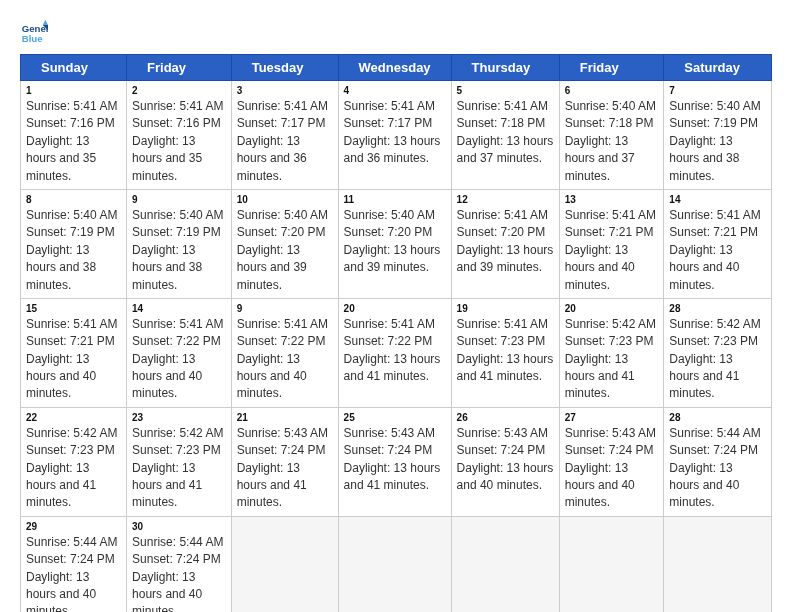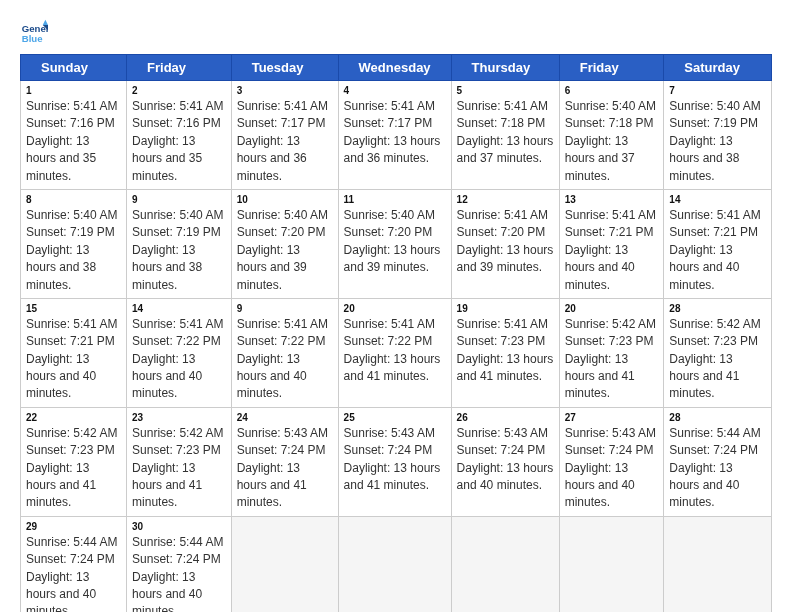--- a/index.html
+++ b/index.html
@@ -210,21 +210,21 @@
         <tr>
           <td>
             <div class="day-num">22</div>
             <div class="day-detail">Sunrise: 5:42 AM<br>Sunset: 7:23 PM<br>Daylight: 13 hours and 41 minutes.</div>
           </td>
           <td>
             <div class="day-num">23</div>
             <div class="day-detail">Sunrise: 5:42 AM<br>Sunset: 7:23 PM<br>Daylight: 13 hours and 41 minutes.</div>
           </td>
           <td>
-            <div class="day-num">24</div>
+            <div class="day-num">21</div>
             <div class="day-detail">Sunrise: 5:43 AM<br>Sunset: 7:24 PM<br>Daylight: 13 hours and 41 minutes.</div>
           </td>
           <td>
             <div class="day-num">25</div>
             <div class="day-detail">Sunrise: 5:43 AM<br>Sunset: 7:24 PM<br>Daylight: 13 hours and 41 minutes.</div>
           </td>
           <td>
             <div class="day-num">26</div>
             <div class="day-detail">Sunrise: 5:43 AM<br>Sunset: 7:24 PM<br>Daylight: 13 hours and 40 minutes.</div>
           </td>

